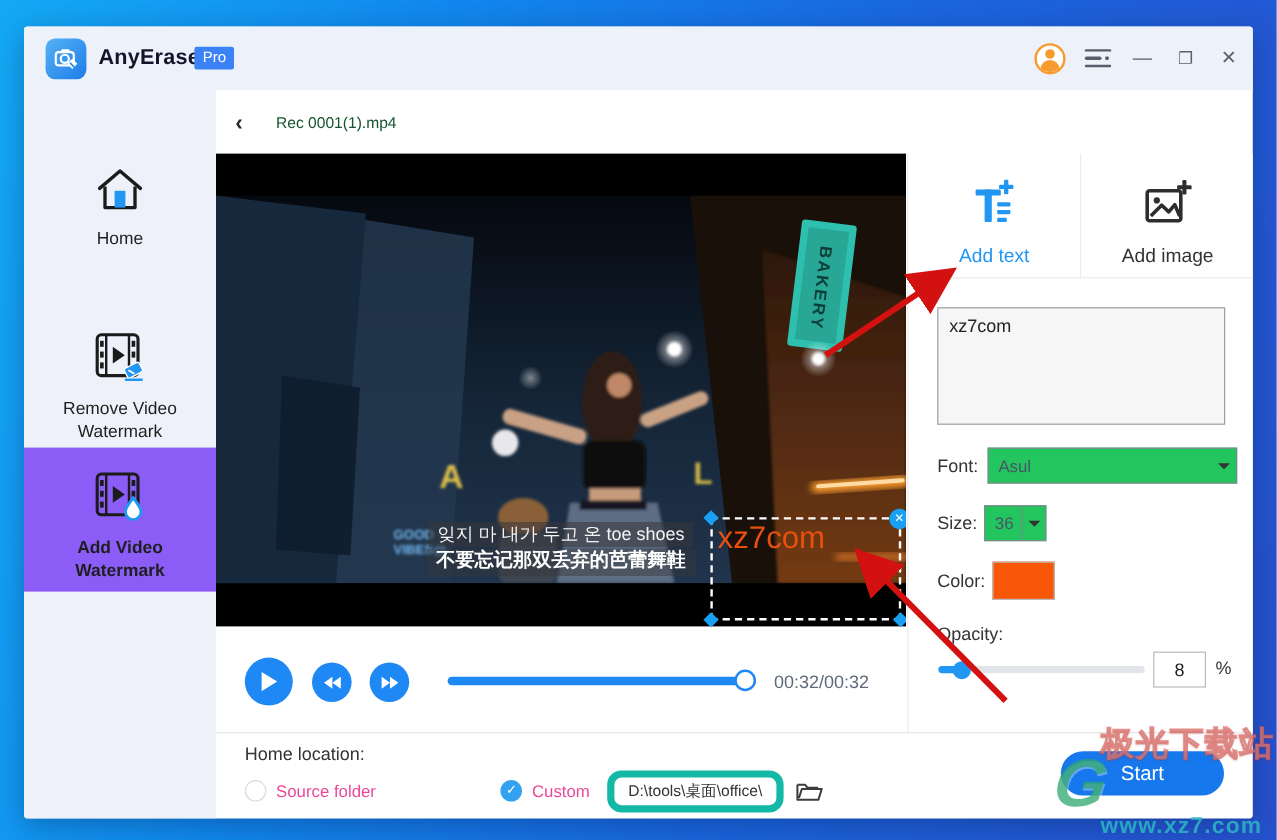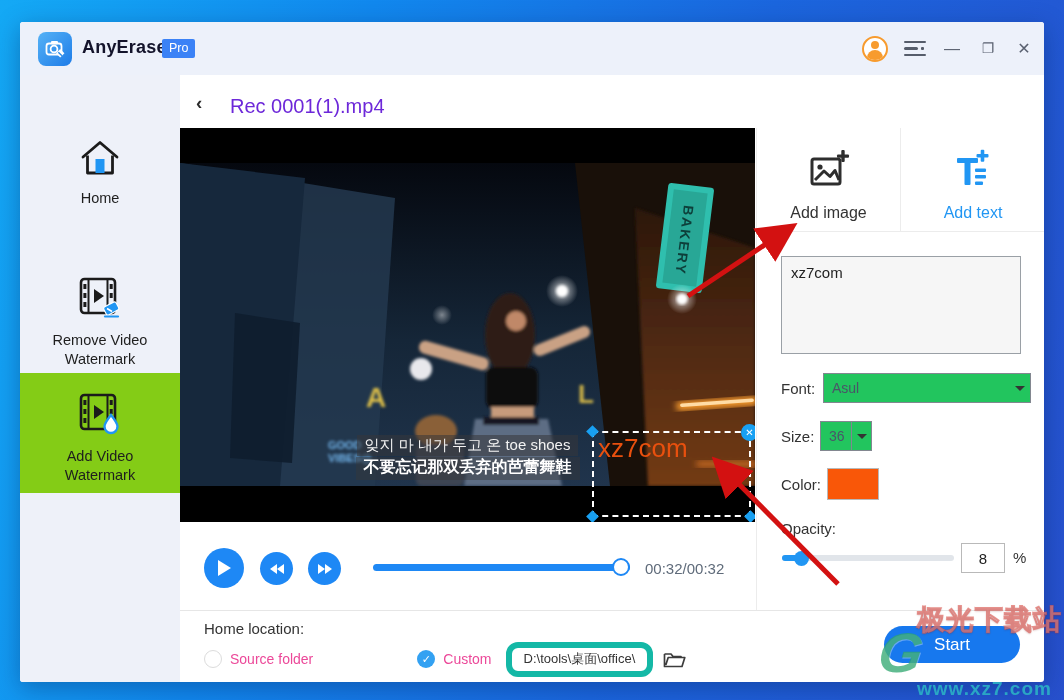--- a/index.html
+++ b/index.html
@@ -28,25 +28,25 @@
   .menuicon i:nth-child(2){ top:6.5px; width:14px; }
   .menuicon i:nth-child(2)::after{ content:""; position:absolute; left:17px; top:0; width:3px; height:2.5px; background:#565d6b; border-radius:1px; }
   .menuicon i:nth-child(3){ top:13px; width:22px; }
   .wbtn { color:#5a6170; font-size:16px; cursor:pointer; width:20px; text-align:center; line-height:53px; }
   .wbtn.max { font-size:14px; }
 
   
   .sidebar { position:absolute; left:0; top:53px; width:160px; height:607px; background:#eef1f9; }
   .side-item { position:absolute; left:0; width:160px; text-align:center; cursor:pointer; padding-top:4px; }
   .side-item .lbl { font-size:14.5px; color:#1e1e1e; line-height:19px; margin-top:6px; }
-  .side-item.active { background:#84cc16; }
+  .side-item.active { background:#8b5cf6;font-weight:bold; }
 
   
   .back-chevron { position:absolute; left:176px; top:70px; font-size:19px; font-weight:bold; color:#2b2b2b; cursor:pointer; }
-  .breadcrumb { position:absolute; left:210px; top:73px; font-size:20px; color:#6d28d9; }
+  .breadcrumb { position:absolute; left:210px; top:73px; font-size:13px; color:#14532d; }
 
   
   .video { position:absolute; left:160px; top:106px; width:575px; height:394px; background:#000; overflow:hidden; }
   .scene { position:absolute; left:0; top:35px; width:575px; height:323px; }
   .subtitles { position:absolute; left:0; bottom:42px; width:575px; text-align:center; }
   .sub1 { display:inline-block; background:rgba(55,55,58,.55); color:#f3f3f3; font-size:15px; padding:1px 8px; }
   .sub2 { display:block; margin-top:1px; }
   .sub2 span { display:inline-block; background:rgba(55,55,58,.45); color:#fff; font-size:16px; font-weight:bold; padding:0 8px 2px; }
   .selbox { position:absolute; left:412px; top:303px; width:159px; height:86px; border:2px dashed #fff; cursor:move; }
   .wm-text { position:absolute; left:4px; top:0px; font-size:26px; color:#e8500e; white-space:nowrap; }
@@ -289,42 +289,42 @@
         <path d="M1,1 L8,6 L1,11 Z" fill="#fff"></path>
           <path d="M8,1 L15,6 L8,11 Z" fill="#fff"></path>
         </svg>
     </div>
     <div class="track"></div>
     <div class="thumb"></div>
     <div class="ptime">00:32/00:32</div>
 
     <div class="panel">
       <div class="tabs">
-        <div class="tab">
-          <svg width="44" height="44" viewBox="0 0 44 44">
-            <rect x="5" y="11" width="28" height="25" rx="2" fill="none" stroke="#2e2e2e" stroke-width="3"></rect>
-            <circle cx="13" cy="19" r="2.6" fill="#2e2e2e"></circle>
-            <path d="M8,32 L17,23 L23,28.5 L28,22.5 L32,32" fill="none" stroke="#2e2e2e" stroke-width="3" stroke-linejoin="round"></path>
-            <rect x="30" y="6.4" width="12" height="3.4" rx="1" fill="#2e2e2e"></rect>
-            <rect x="34.3" y="2.1" width="3.4" height="12" rx="1" fill="#2e2e2e"></rect>
-          </svg>
-          <span class="tlbl">Add image</span>
-        </div>
         <div class="tab active">
           <svg width="44" height="44" viewBox="0 0 44 44">
             <rect x="6" y="10" width="21" height="5" rx="1" fill="#2196f3"></rect>
             <rect x="13.5" y="10" width="6" height="27" rx="1" fill="#2196f3"></rect>
             <rect x="24" y="20.5" width="11" height="3.6" rx="1" fill="#2196f3"></rect>
             <rect x="24" y="27" width="11" height="3.6" rx="1" fill="#2196f3"></rect>
             <rect x="24" y="33.5" width="8" height="3.6" rx="1" fill="#2196f3"></rect>
             <rect x="25.5" y="6" width="12" height="3.6" rx="1" fill="#2196f3"></rect>
             <rect x="29.7" y="1.8" width="3.6" height="12" rx="1" fill="#2196f3"></rect>
           </svg>
           <span class="tlbl">Add text</span>
         </div>
+        <div class="tab">
+          <svg width="44" height="44" viewBox="0 0 44 44">
+            <rect x="5" y="11" width="28" height="25" rx="2" fill="none" stroke="#2e2e2e" stroke-width="3"></rect>
+            <circle cx="13" cy="19" r="2.6" fill="#2e2e2e"></circle>
+            <path d="M8,32 L17,23 L23,28.5 L28,22.5 L32,32" fill="none" stroke="#2e2e2e" stroke-width="3" stroke-linejoin="round"></path>
+            <rect x="30" y="6.4" width="12" height="3.4" rx="1" fill="#2e2e2e"></rect>
+            <rect x="34.3" y="2.1" width="3.4" height="12" rx="1" fill="#2e2e2e"></rect>
+          </svg>
+          <span class="tlbl">Add image</span>
+        </div>
       </div>
 
       <textarea class="wm-input" style="">xz7com</textarea>
 
       <div class="prow-label" style="left:24px; top:252px;">Font:</div>
       <div class="combo" style="left:66px; top:245px; width:208px; height:30px;">
         <span class="cval">Asul</span>
         <span class="carr"></span>
       </div>
 

